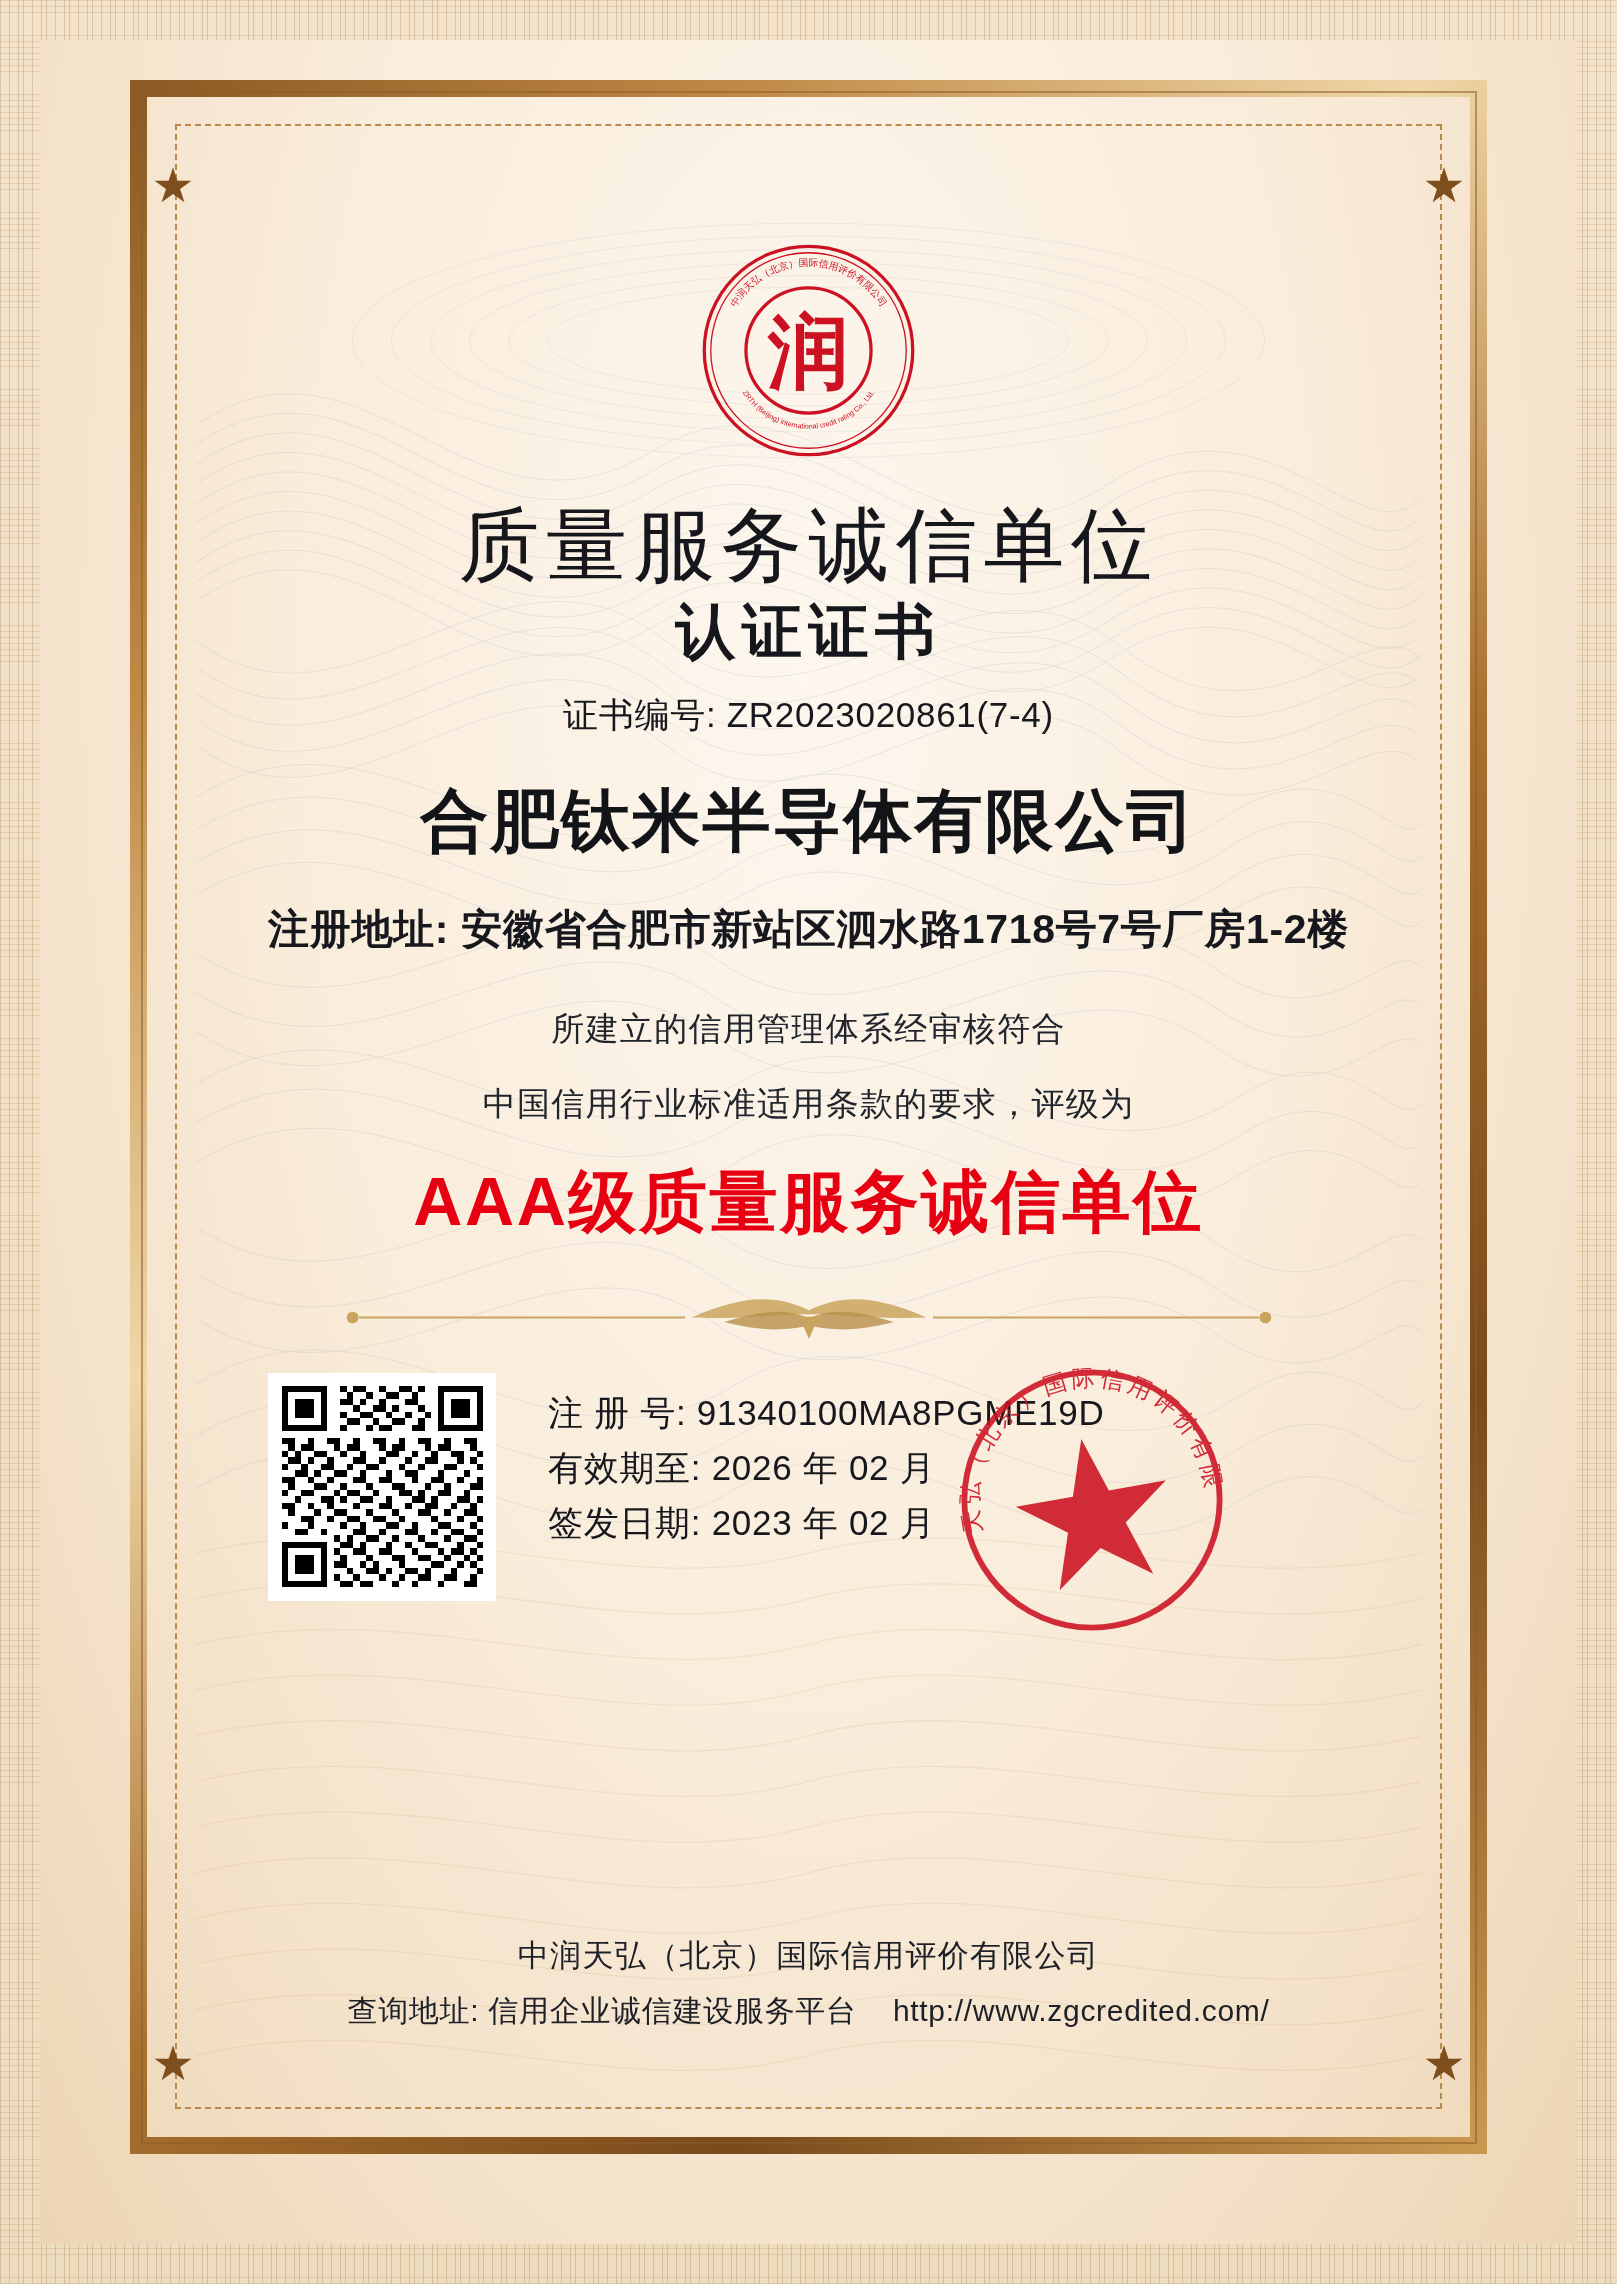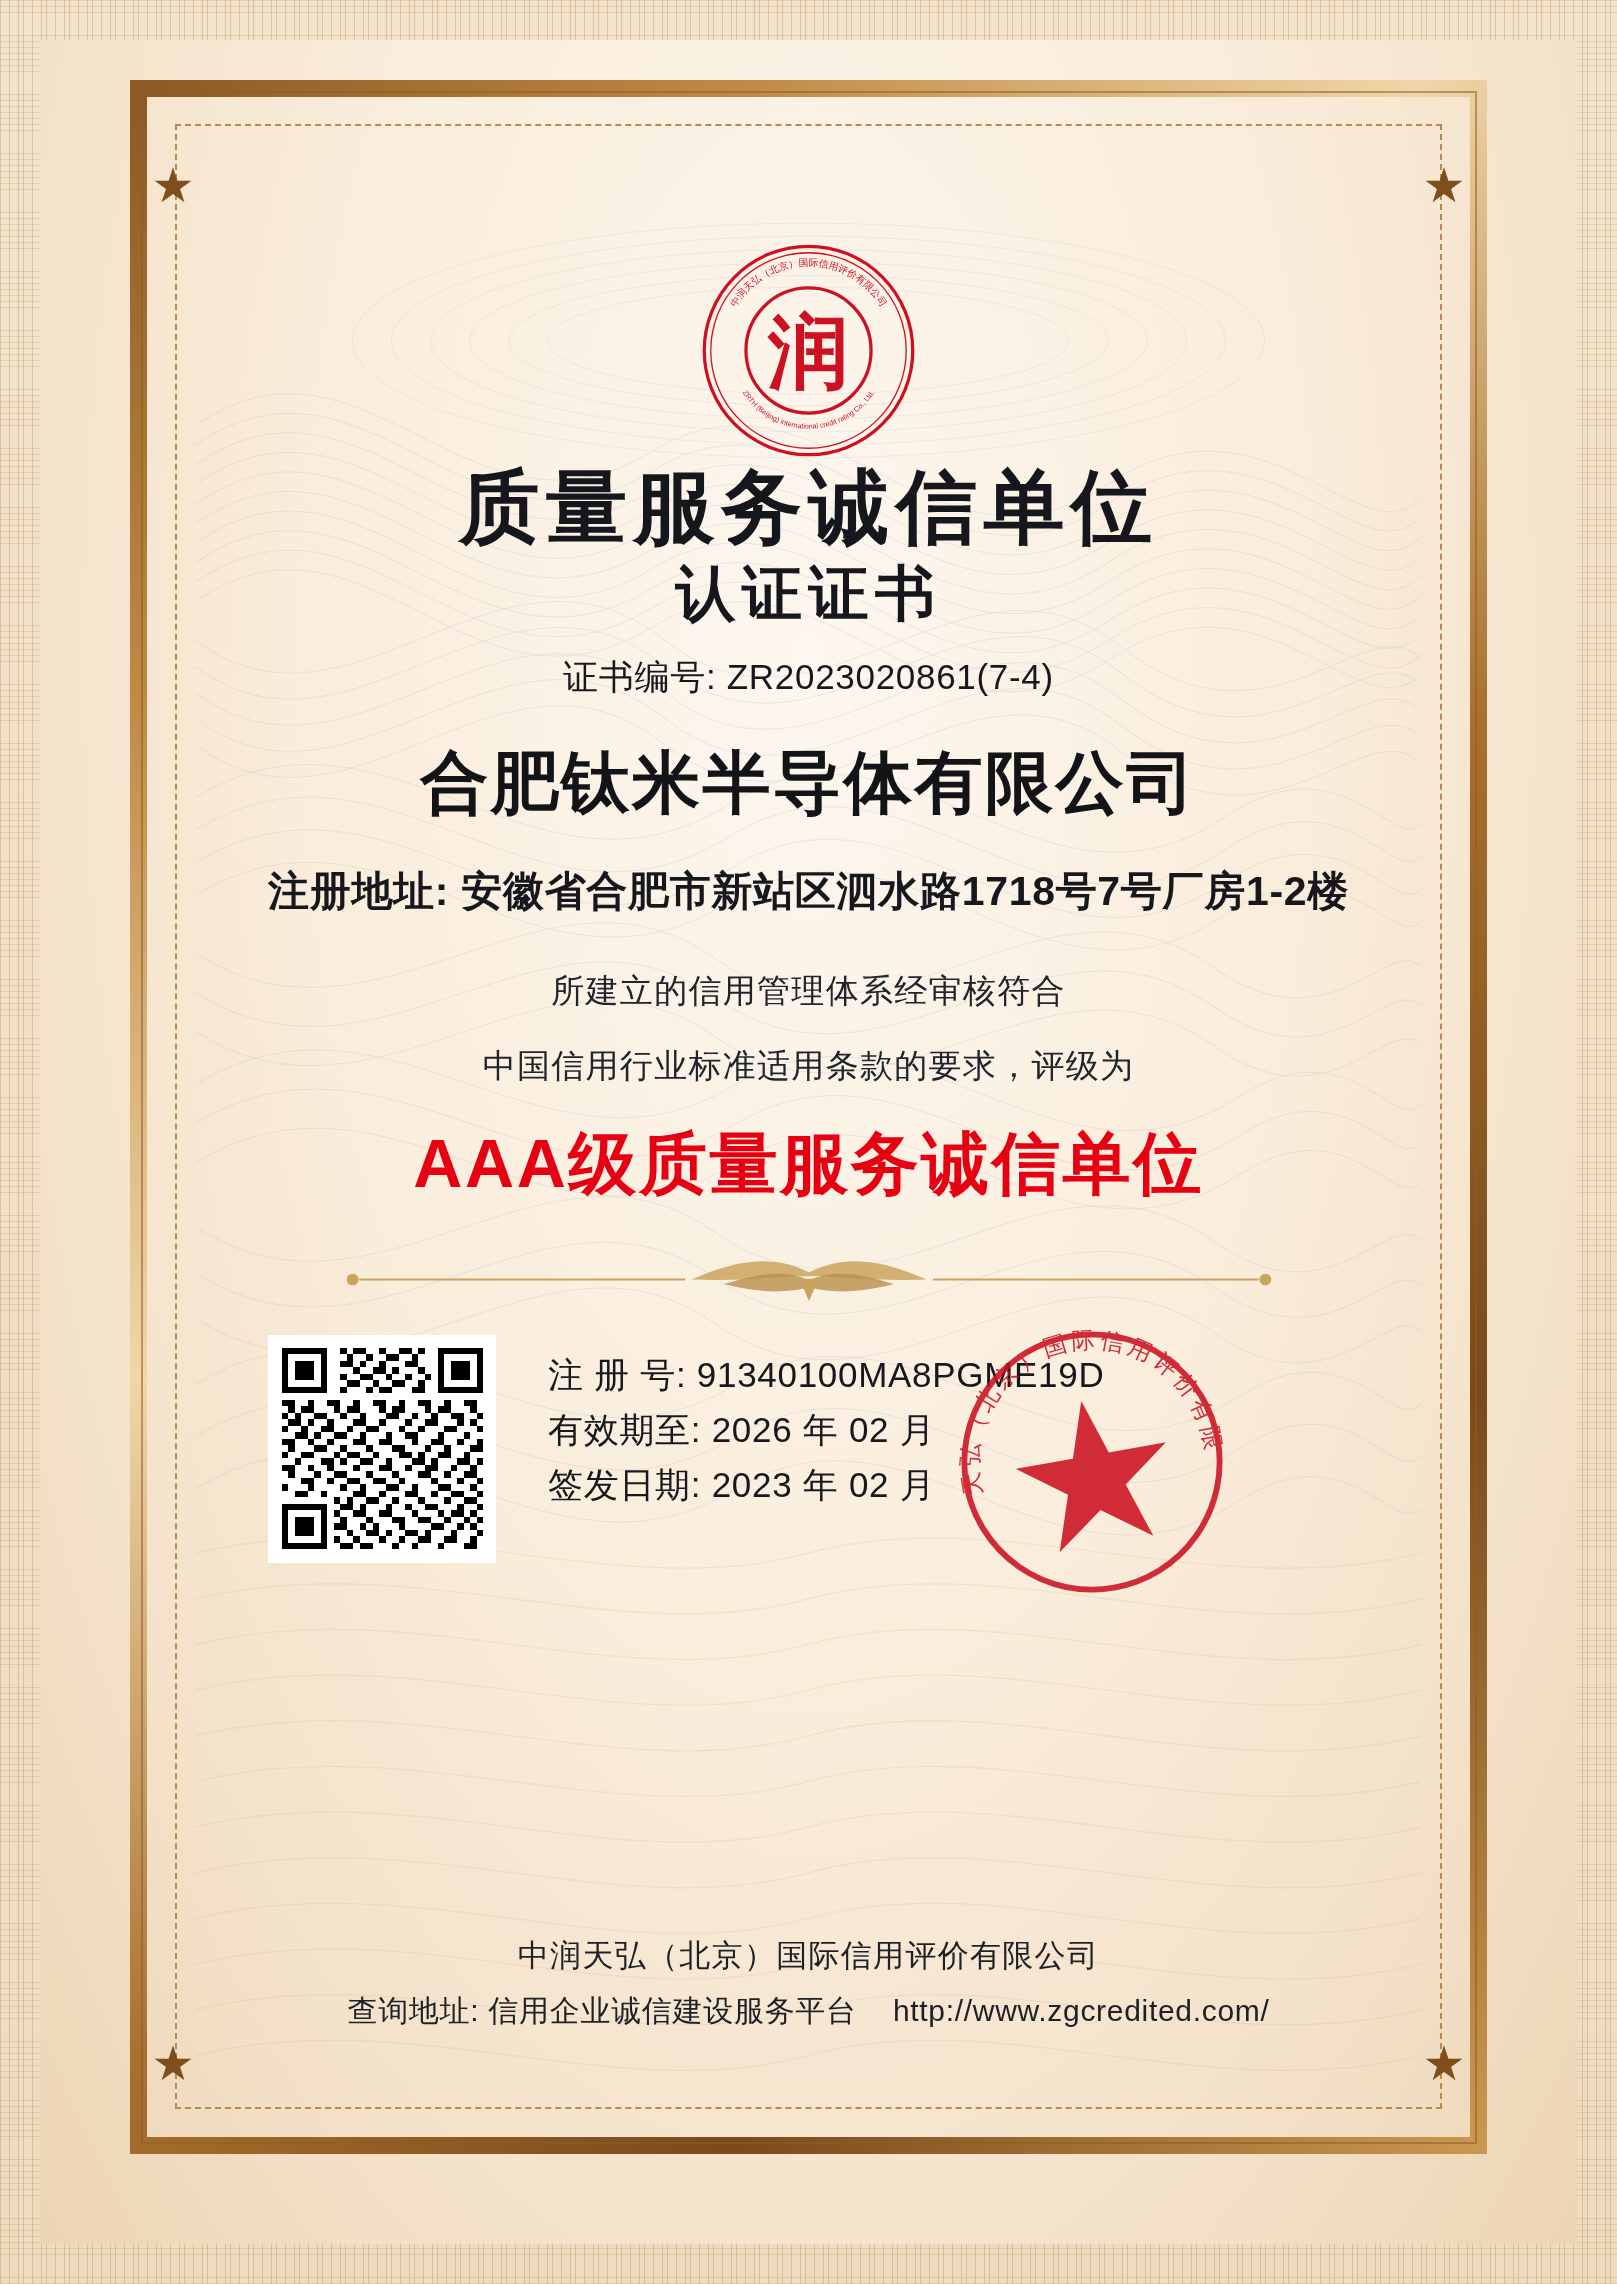--- a/index.html
+++ b/index.html
@@ -105,22 +105,23 @@
   
   .logo-seal {
     margin-top: 98px;
     width: 215px;
     height: 215px;
     position: relative;
   }
   .logo-seal svg { width: 100%; height: 100%; display: block; }
 
   .title-main {
+    margin-top: 38px;
     font-size: 81px;
-    font-weight: bold;
+    font-weight: normal;
     letter-spacing: 6.5px;
     color: #15171c;
     line-height: 1.22;
     text-align: left;
   }
   .title-sub {
     font-size: 60px;
     font-weight: bold;
     letter-spacing: 6.5px;
     color: #15171c;

